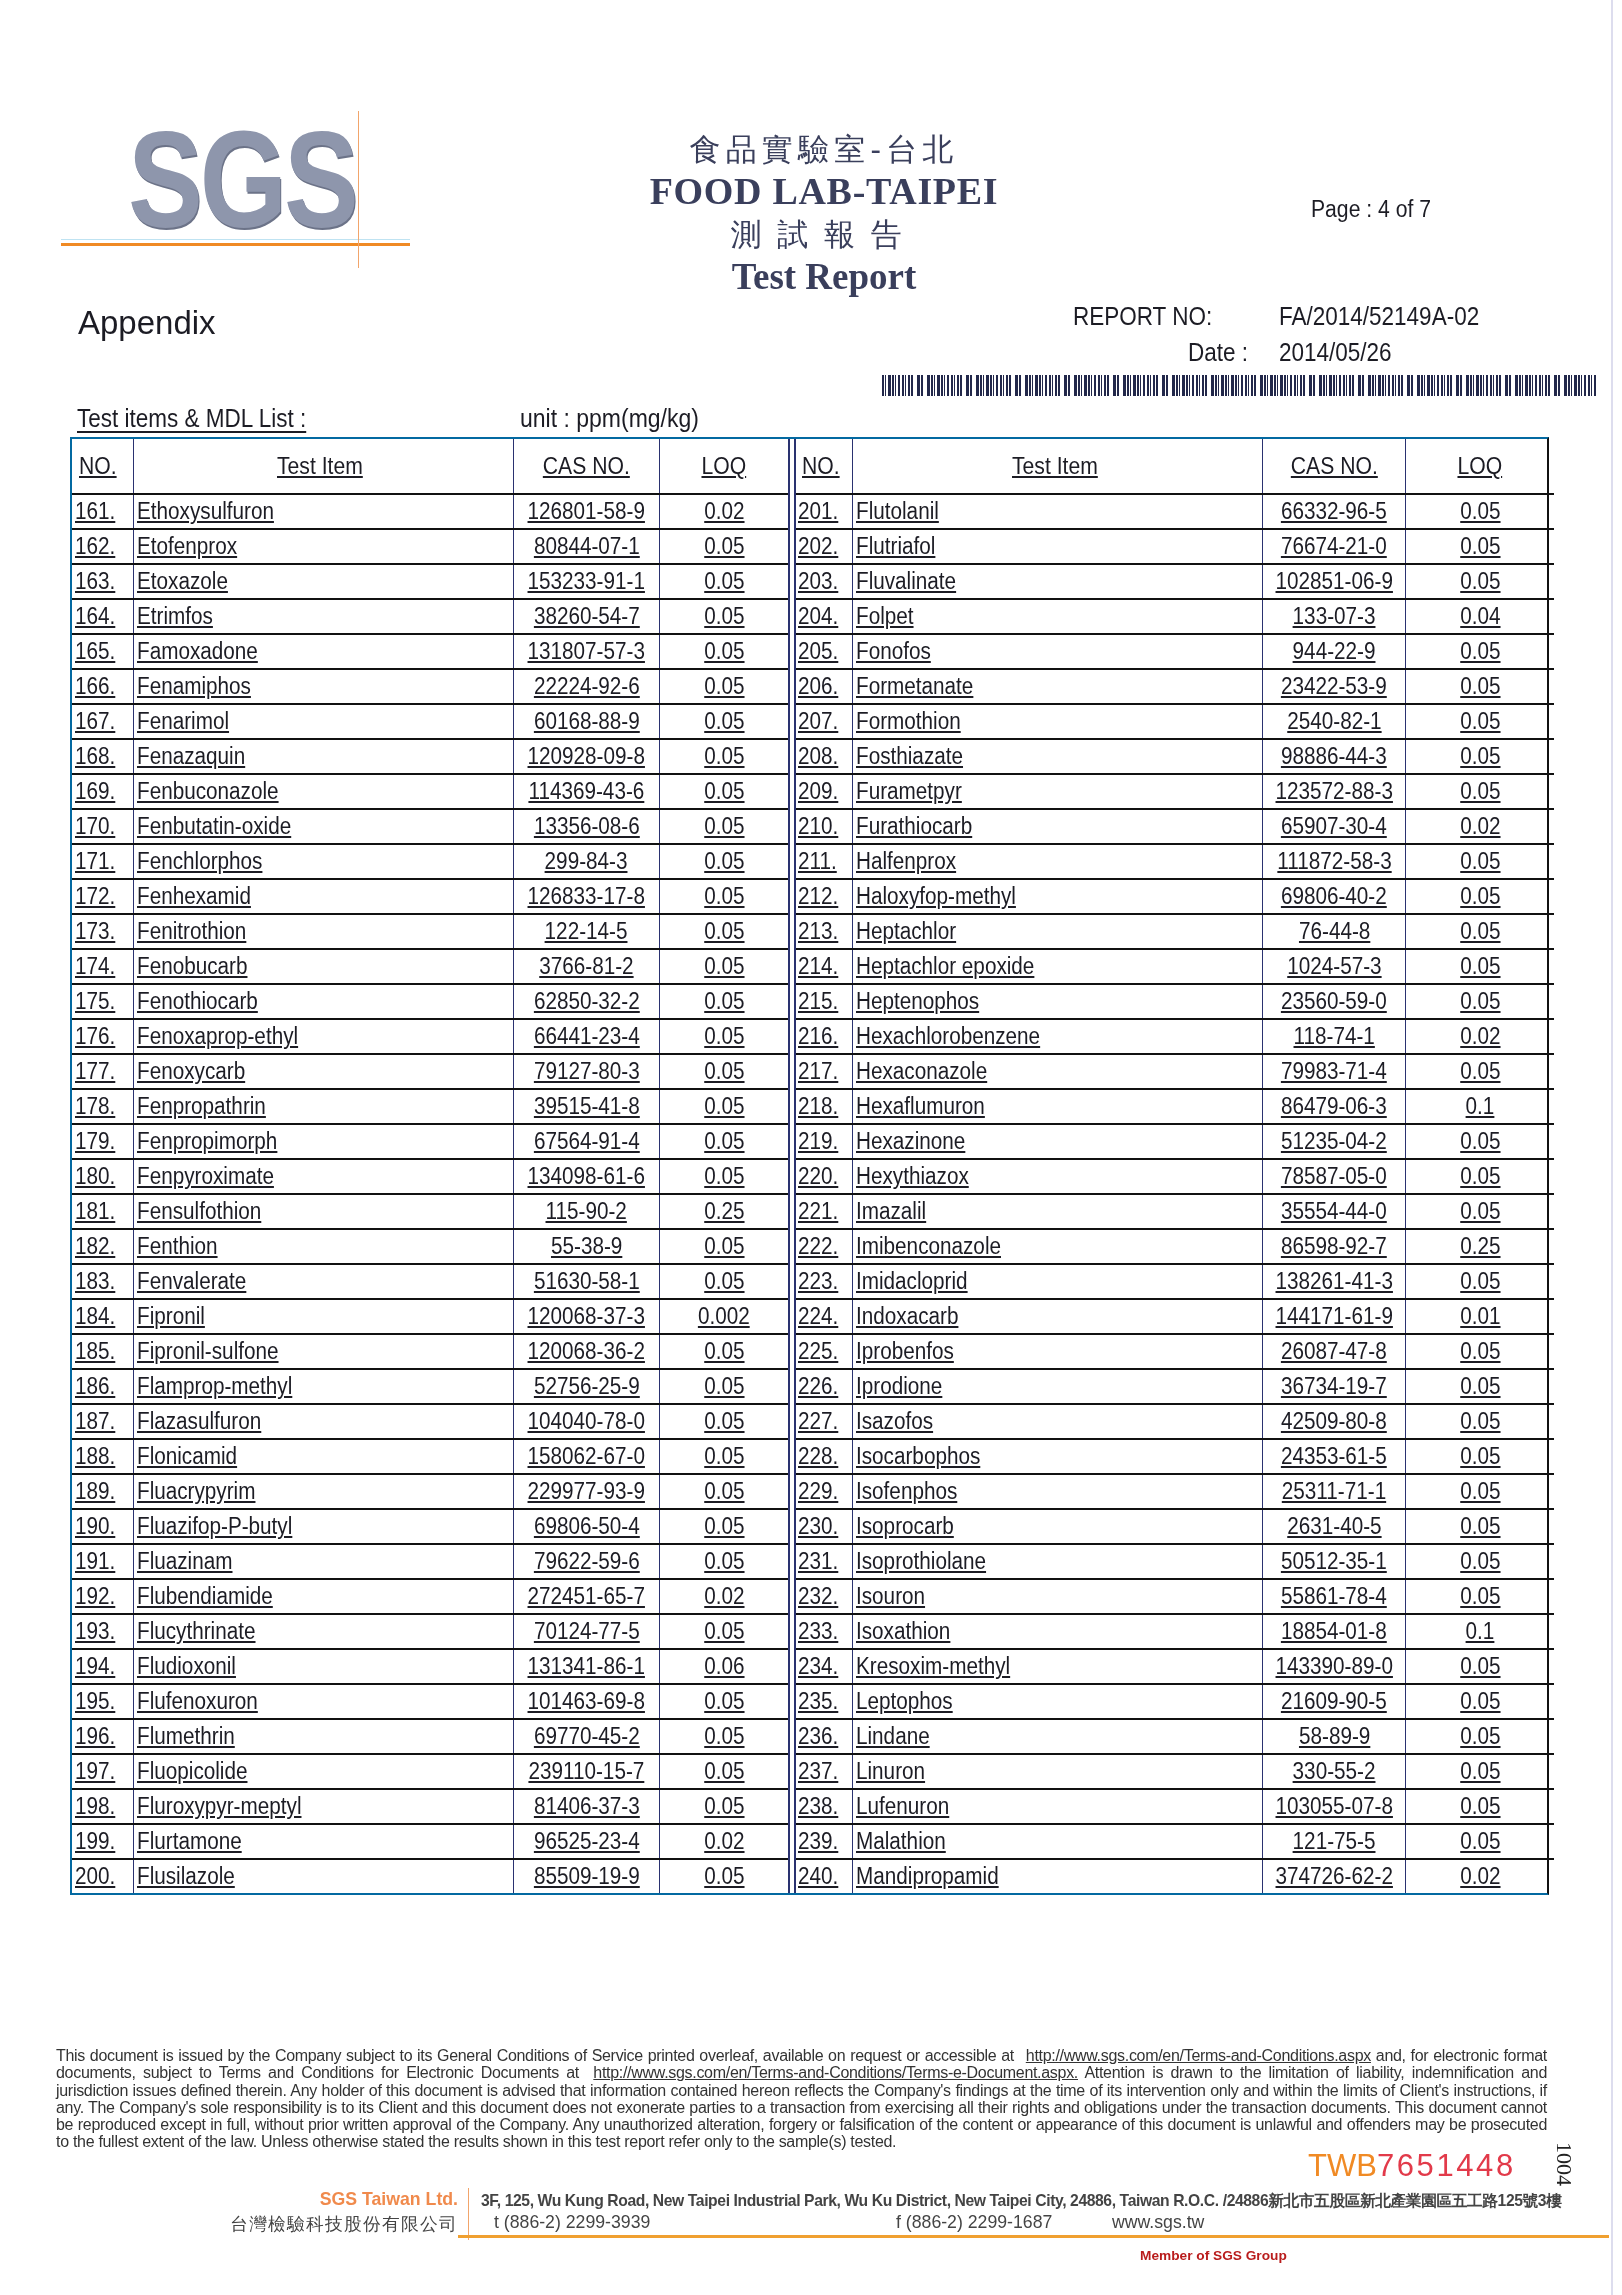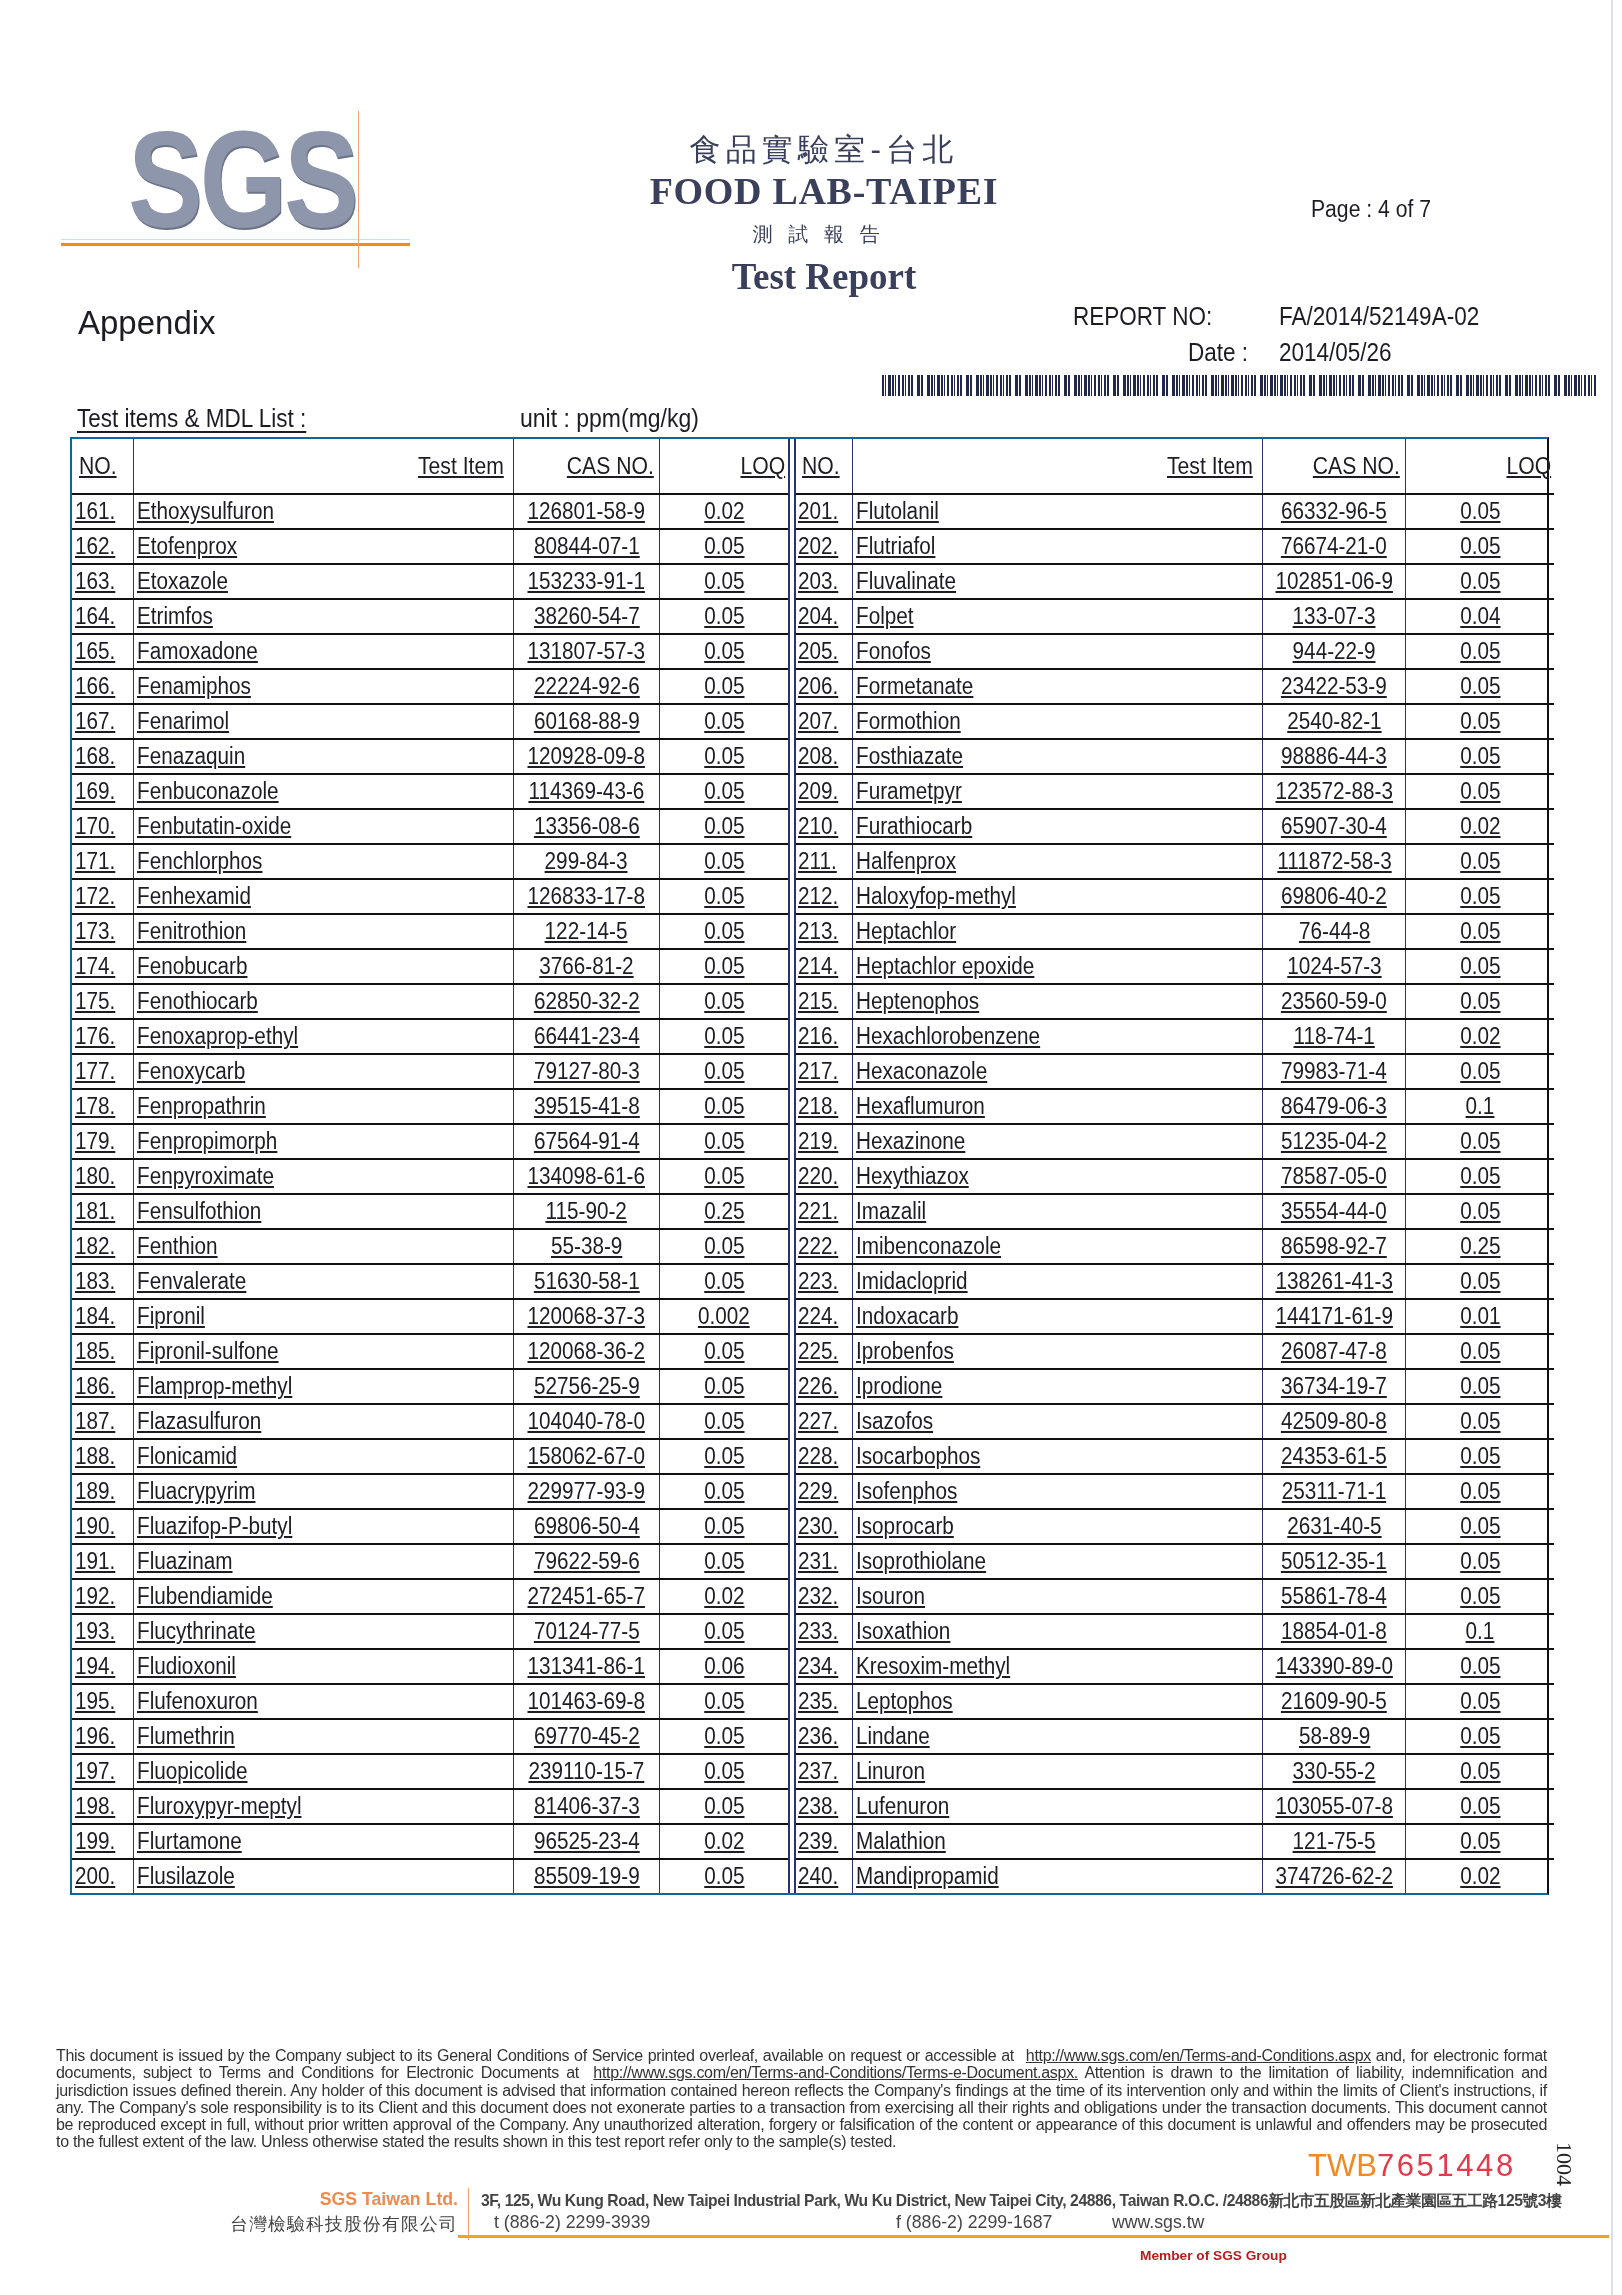--- a/index.html
+++ b/index.html
@@ -13,21 +13,21 @@
                transform: scaleX(0.82); transform-origin: left top;
                text-shadow: 1.3px 2px 0 #6c7388; }
   .logo-hline { left: 61px; top: 243px; width: 349px; height: 2.6px; background: #f08a24; }
   .logo-hline2 { left: 61px; top: 239px; width: 349px; height: 1.3px; background: #bfe3f2; }
   .logo-vline { left: 358px; top: 111px; width: 1.3px; height: 157px; background: #f2a56b; }
 
   
   .title-block { left: 569px; top: 128px; width: 510px; text-align: center; color: #3a3f5c; }
   .title-cn1 { font-family: "DejaVu Serif", serif; font-size: 31px; letter-spacing: 5.2px; line-height: 42px; }
   .title-en1 { font-family: "Liberation Serif", serif; font-weight: bold; font-size: 38px; line-height: 43px; letter-spacing: 0.7px; }
-  .title-cn2 { font-family: "DejaVu Serif", serif; font-size: 20px; letter-spacing: 15.7px; line-height: 42px; text-align: center; }
+  .title-cn2 { font-family: "DejaVu Serif", serif; font-size: 31px; letter-spacing: 15.7px; line-height: 42px; text-align: center; }
   .title-en2 { font-family: "Liberation Serif", serif; font-weight: bold; font-size: 37px; line-height: 43px; }
 
   .page-no { left: 1311px; top: 196px; font-size: 23.5px; transform: scaleX(0.9); transform-origin: left top; }
   .appendix { left: 78px; top: 304px; font-size: 33px; }
   .report-no-label { left: 1073px; top: 302px; font-size: 25px; transform: scaleX(0.9); transform-origin: left top; }
   .report-no-value { left: 1279px; top: 302px; font-size: 25px; transform: scaleX(0.9); transform-origin: left top; }
   .date-label { left: 1188px; top: 338px; font-size: 25px; transform: scaleX(0.9); transform-origin: left top; }
   .date-value { left: 1279px; top: 338px; font-size: 25px; transform: scaleX(0.9); transform-origin: left top; }
   .barcode { left: 882px; top: 375px; width: 715px; height: 21px;
              background: repeating-linear-gradient(90deg, #22284a 0 2px, #fff 2px 3.3px, #22284a 3.3px 3.9px, #fff 3.9px 5.9px, #22284a 5.9px 8.5px, #fff 8.5px 9.8px); }
@@ -41,21 +41,21 @@
   .half { display: flex; flex-direction: column; }
   .half.left { width: 716px; border-right: 2px solid #2a3270; }
   .half.right { width: 758px; border-left: 2px solid #2a3270; margin-left: 3.9px; }
   .row { display: flex; height: 35px; border-top: 2px solid #111; box-sizing: border-box; }
   .row.head { height: 54px; border-top: none; }
   .cell { box-sizing: border-box; display: flex; align-items: center; font-size: 23px; white-space: nowrap; overflow: hidden; }
   .cell + .cell { border-left: 1.3px solid #2a3270; }
   .c-no { padding-left: 2.6px; }
   .c-item { padding-left: 3.3px; }
   .c-cas, .c-loq { justify-content: center; }
-  .head .cell { justify-content: flex-end; font-size: 23.5px; }
+  .head .cell { justify-content: center; font-size: 23.5px; }
   .head .c-no { justify-content: flex-start; padding-left: 6.5px; }
   .left .c-no { width: 61px; } .left .c-item { width: 380px; } .left .c-cas { width: 146px; } .left .c-loq { width: 129px; }
   .right .c-no { width: 56px; } .right .c-item { width: 411px; } .right .c-cas { width: 143px; } .right .c-loq { width: 149px; }
   .txt { display: inline-block; transform: scaleX(0.9); transform-origin: center; }
   .c-no .txt, .c-item .txt { transform-origin: left center; }
 
   
   .disclaimer { left: 56px; top: 2047px; width: 1491px; font-size: 16px; line-height: 17.3px; color: #333;
                 text-align: justify; letter-spacing: -0.3px; }
   .disclaimer a { color: #333; text-decoration: underline; margin-left: 7px; }

